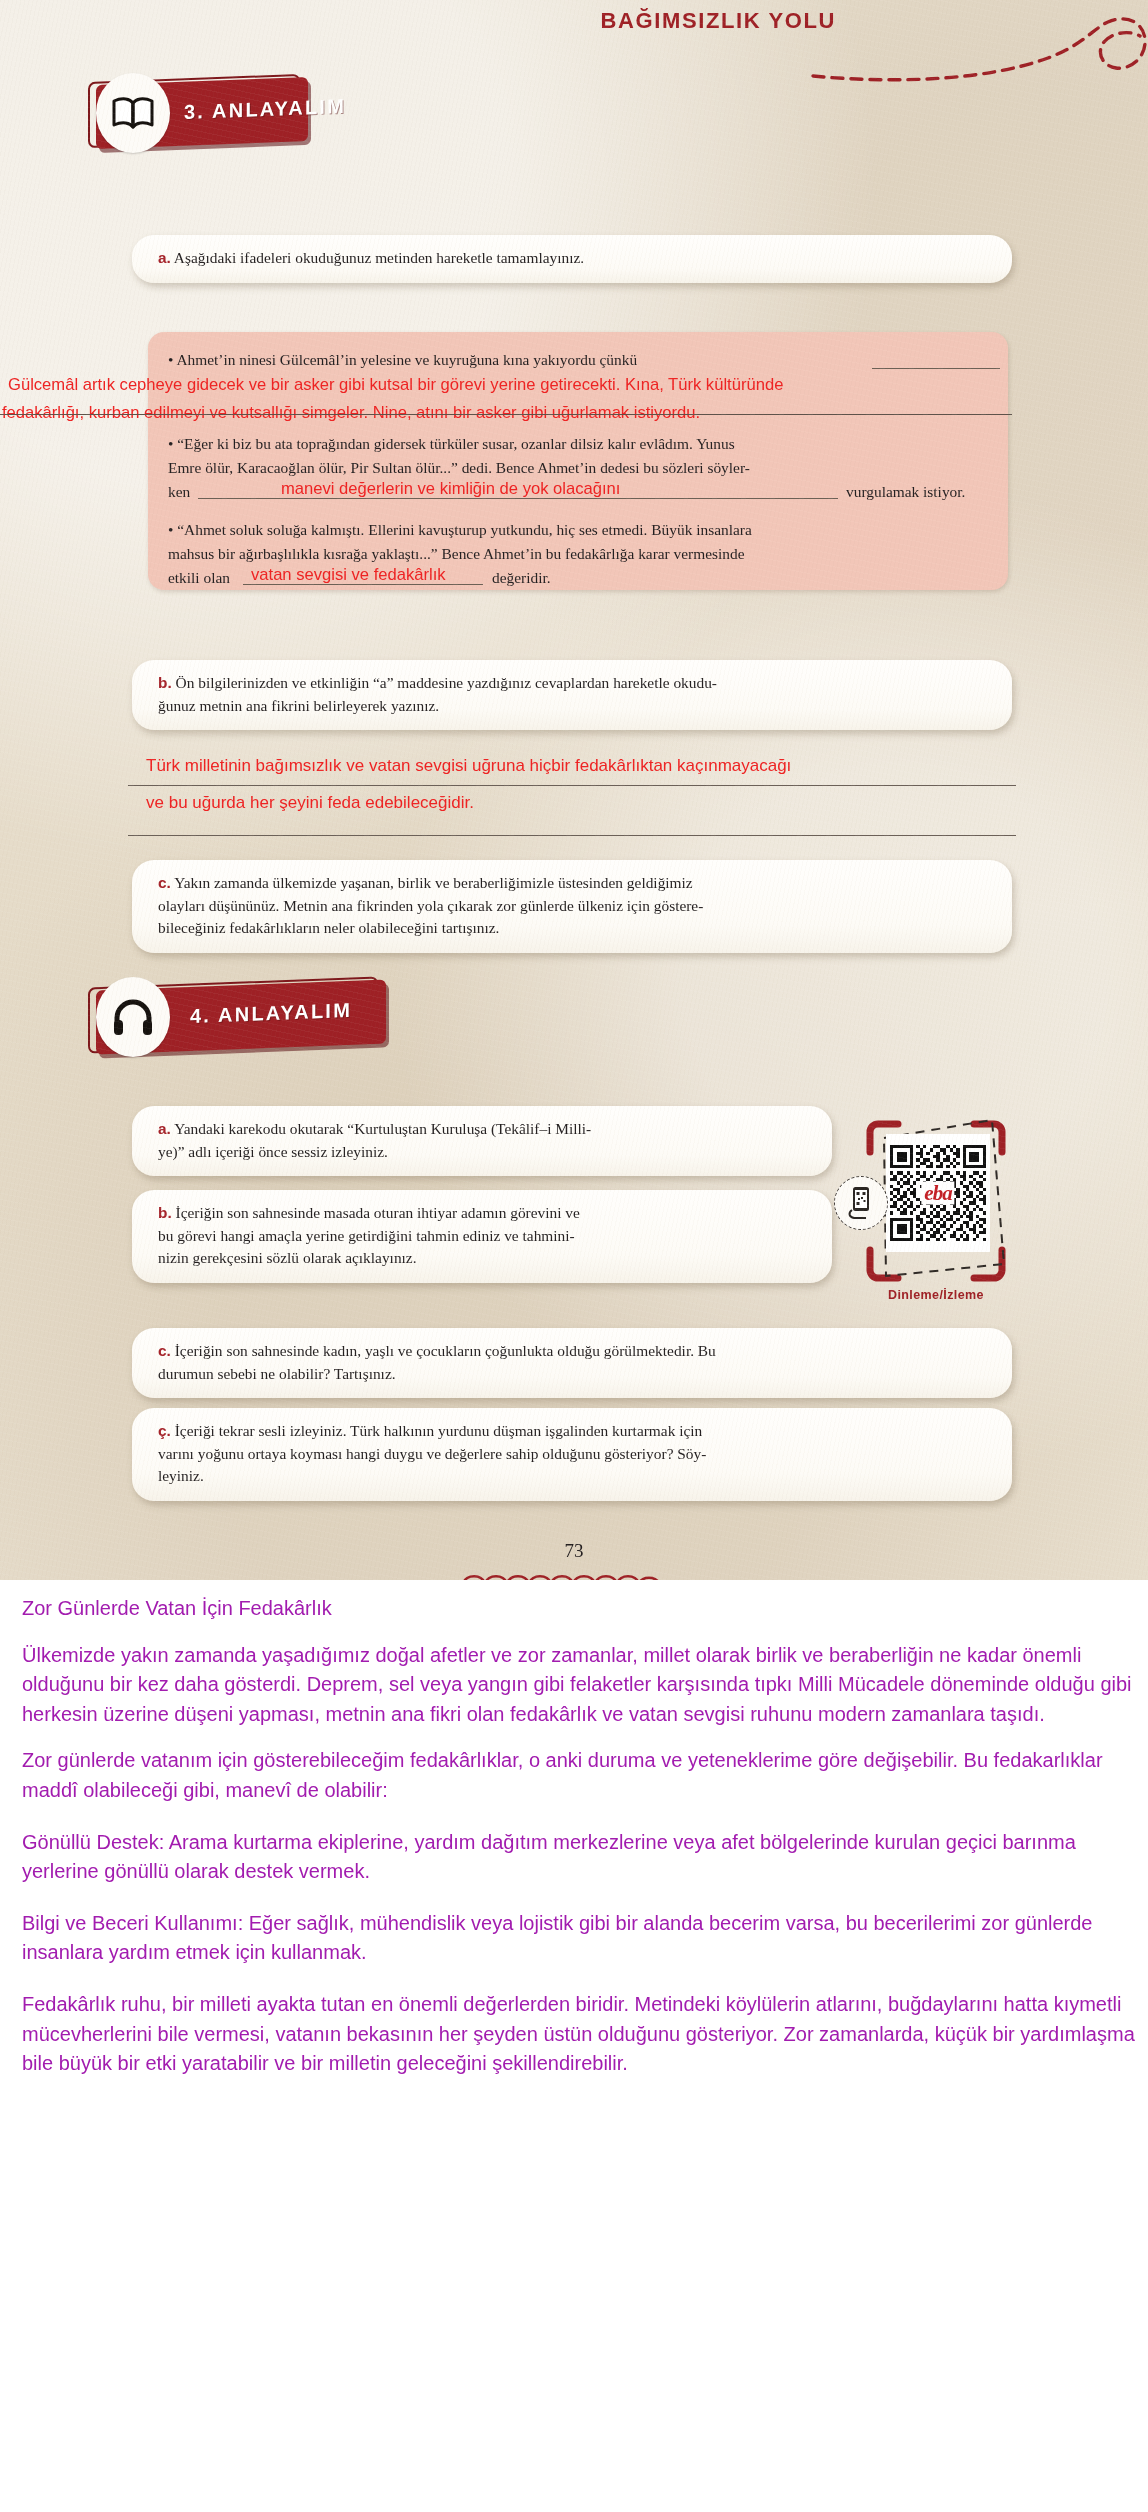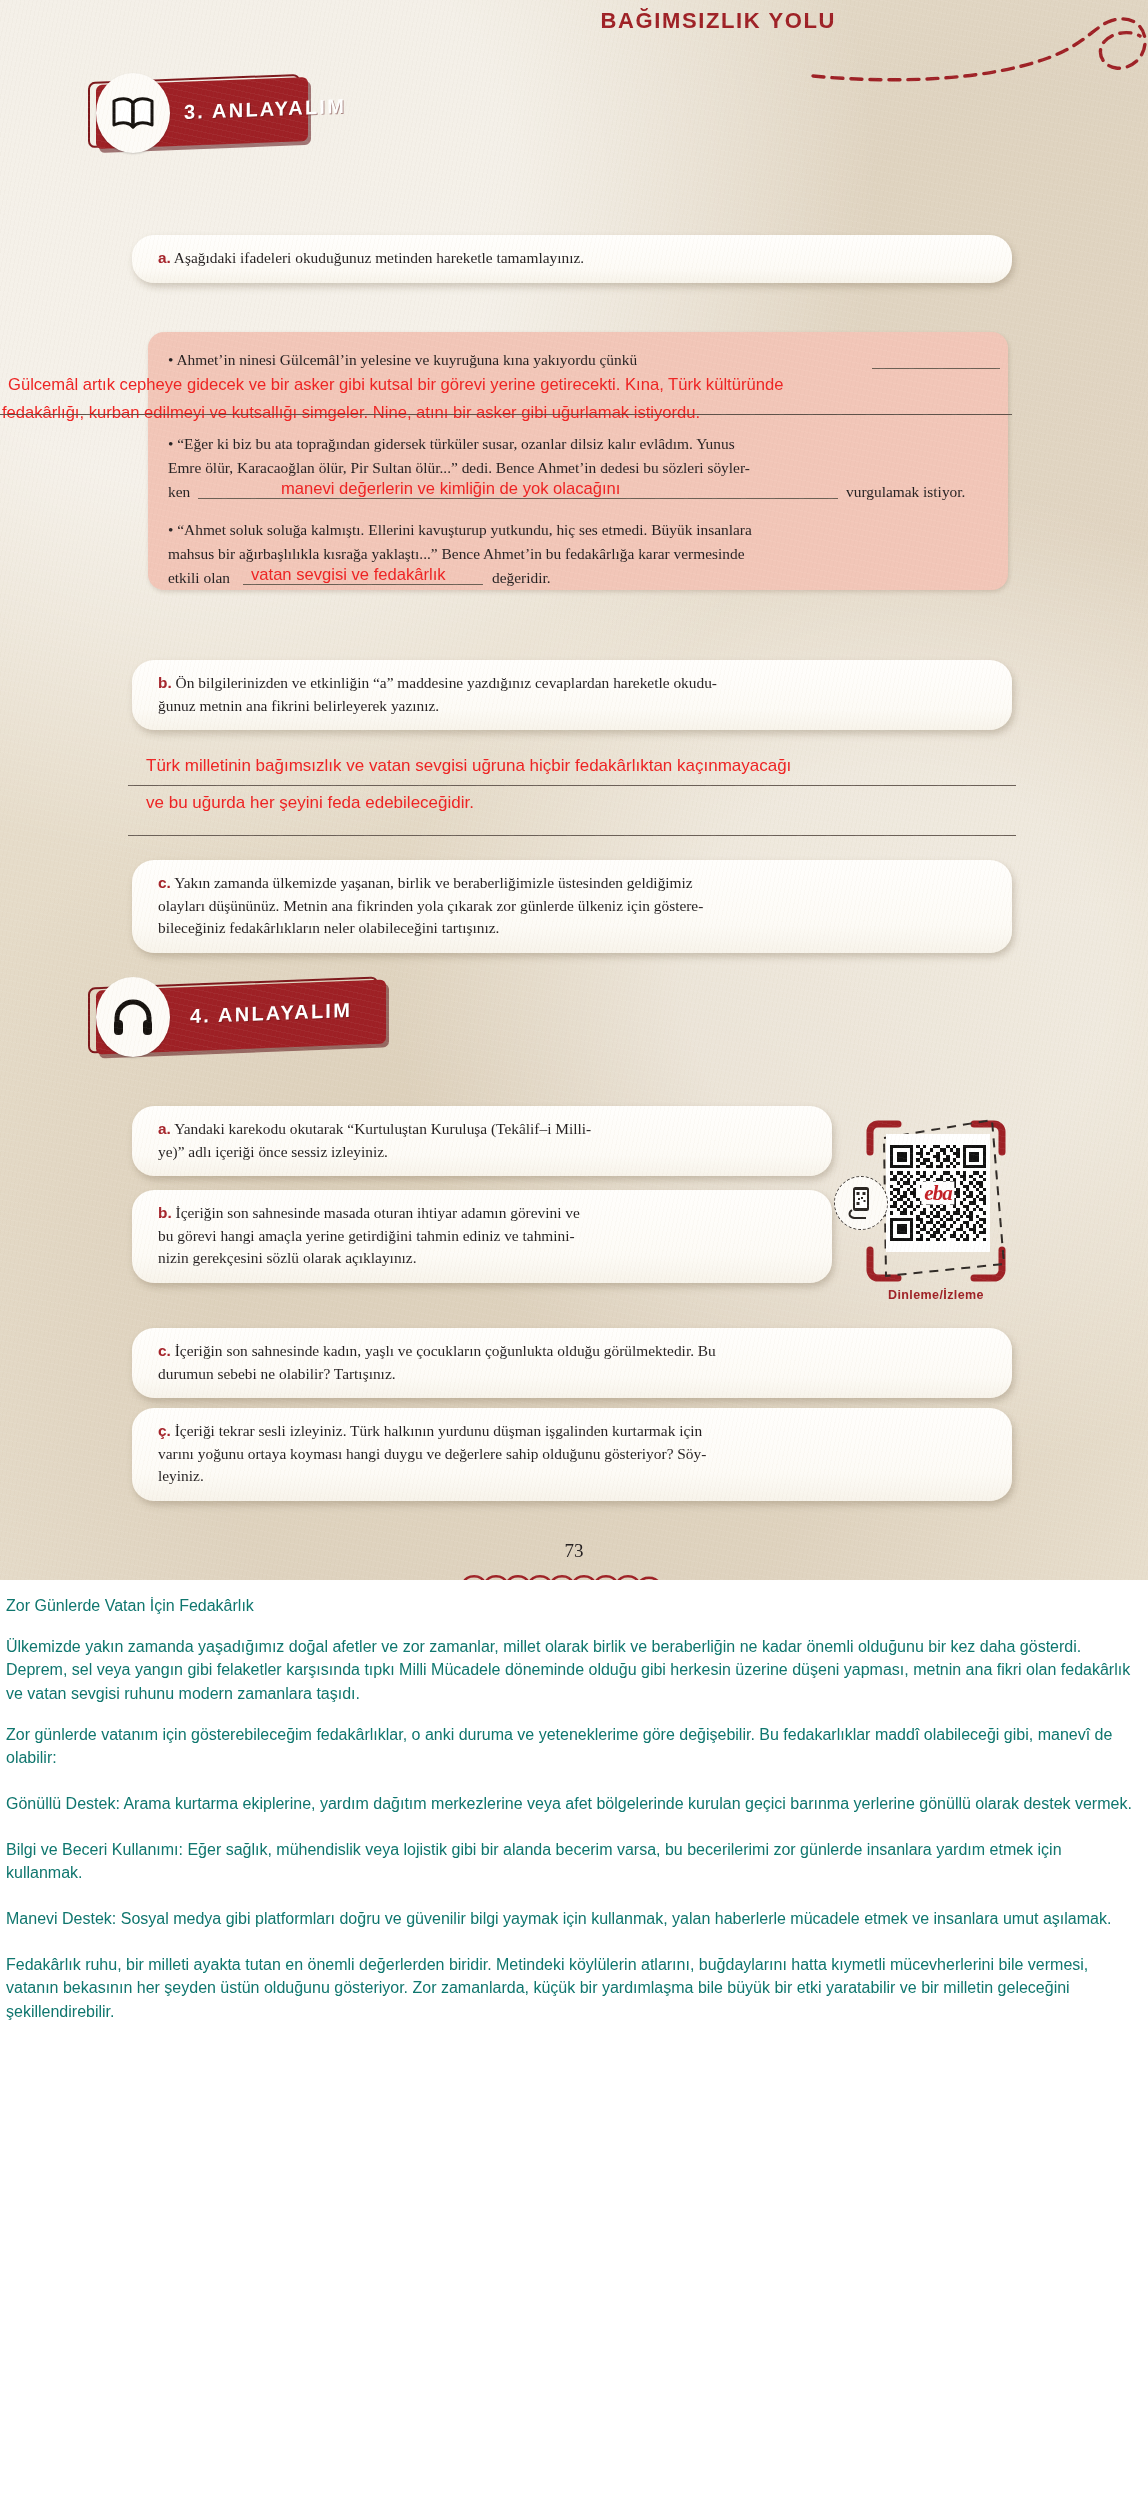--- a/index.html
+++ b/index.html
@@ -140,23 +140,23 @@
   }
   #page-divider{ position:absolute; left:449px; top:1572px; width:250px; height:14px; }
 
   
   #bottom {
     position:absolute; left:0; top:1580px; width:1148px; height:932px;
     background:#ffffff;
     padding:14px 10px 0 6px;
   }
   #bottom p {
-    margin:0 0 17px 0; color:#0f766e;
+    margin:0 0 17px 16px; color:#a21caf;
     font-family:"Liberation Sans", sans-serif;
-    font-size:16px; line-height:1.48;
+    font-size:20px; line-height:1.48;
   }
   #bottom p.tight { margin-bottom:22px; }
 </style>
 </head>
 <body>
 
 <div id="paper">
 
   <div id="header-band">
     <div id="unit-title">BAĞIMSIZLIK YOLU</div>
@@ -555,15 +555,14 @@
              C 194 4, 206 4, 210 11 C 216 11, 222 12, 248 12" fill="none" stroke="#9e2025" stroke-width="2.6" stroke-linecap="round"></path>
   </svg>
 </div>
 
 <div id="bottom">
   <p>Zor Günlerde Vatan İçin Fedakârlık</p>
   <p>Ülkemizde yakın zamanda yaşadığımız doğal afetler ve zor zamanlar, millet olarak birlik ve beraberliğin ne kadar önemli olduğunu bir kez daha gösterdi. Deprem, sel veya yangın gibi felaketler karşısında tıpkı Milli Mücadele döneminde olduğu gibi herkesin üzerine düşeni yapması, metnin ana fikri olan fedakârlık ve vatan sevgisi ruhunu modern zamanlara taşıdı.</p>
   <p class="tight">Zor günlerde vatanım için gösterebileceğim fedakârlıklar, o anki duruma ve yeteneklerime göre değişebilir. Bu fedakarlıklar maddî olabileceği gibi, manevî de olabilir:</p>
   <p class="tight">Gönüllü Destek: Arama kurtarma ekiplerine, yardım dağıtım merkezlerine veya afet bölgelerinde kurulan geçici barınma yerlerine gönüllü olarak destek vermek.</p>
   <p class="tight">Bilgi ve Beceri Kullanımı: Eğer sağlık, mühendislik veya lojistik gibi bir alanda becerim varsa, bu becerilerimi zor günlerde insanlara yardım etmek için kullanmak.</p>
-  <p class="tight">Manevi Destek: Sosyal medya gibi platformları doğru ve güvenilir bilgi yaymak için kullanmak, yalan haberlerle mücadele etmek ve insanlara umut aşılamak.</p>
   <p>Fedakârlık ruhu, bir milleti ayakta tutan en önemli değerlerden biridir. Metindeki köylülerin atlarını, buğdaylarını hatta kıymetli mücevherlerini bile vermesi, vatanın bekasının her şeyden üstün olduğunu gösteriyor. Zor zamanlarda, küçük bir yardımlaşma bile büyük bir etki yaratabilir ve bir milletin geleceğini şekillendirebilir.</p>
 </div>
 
 </body></html>

